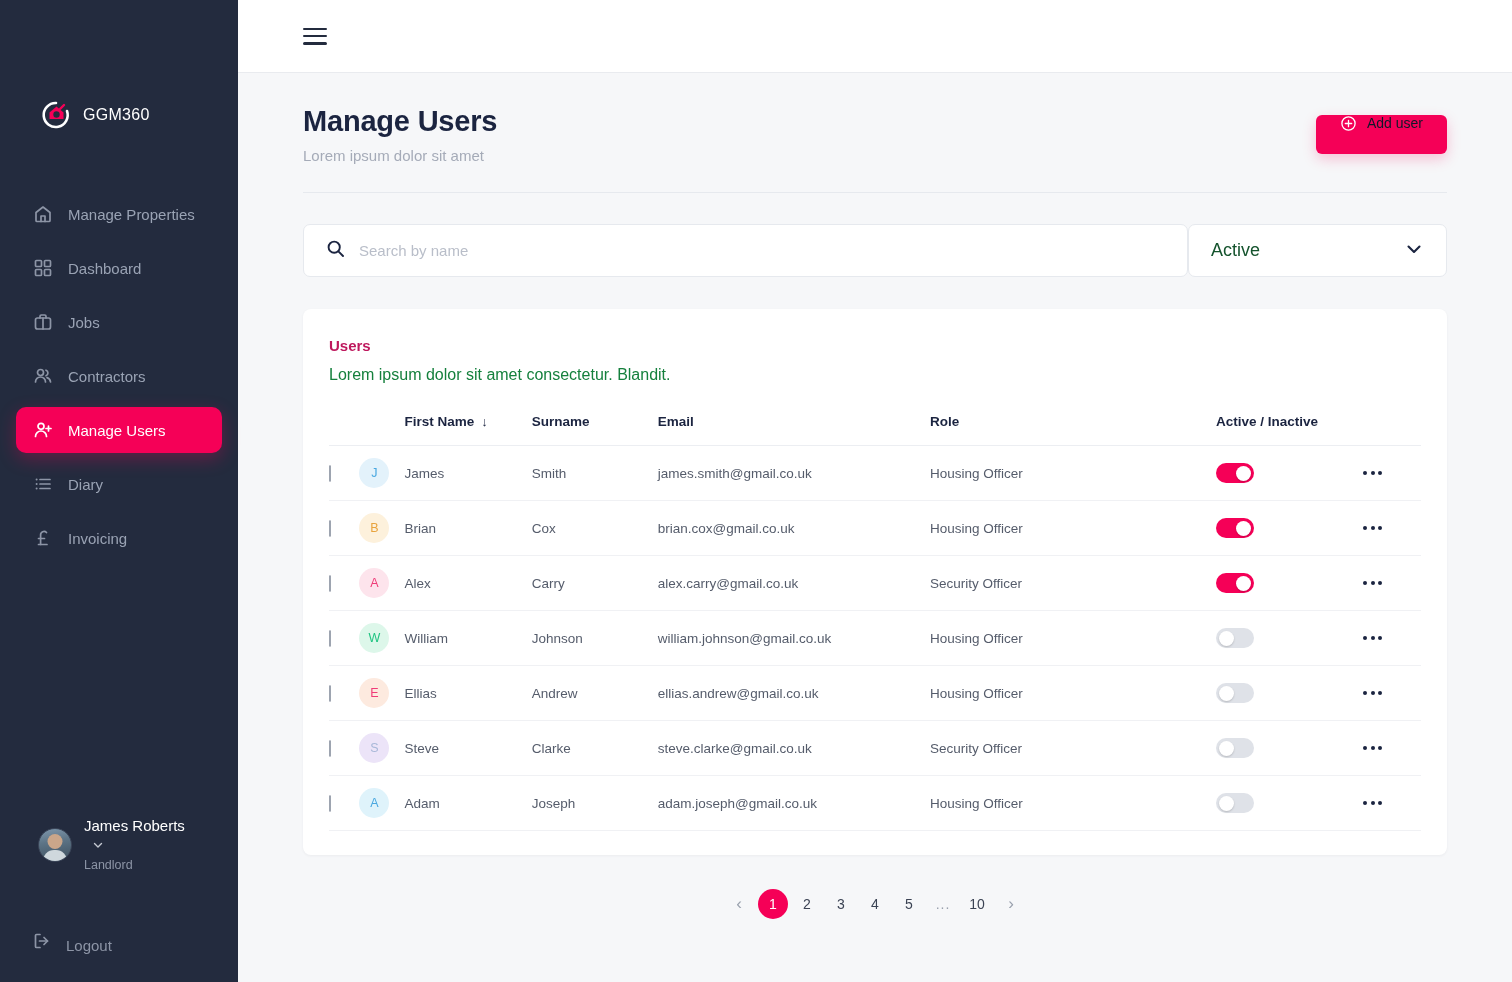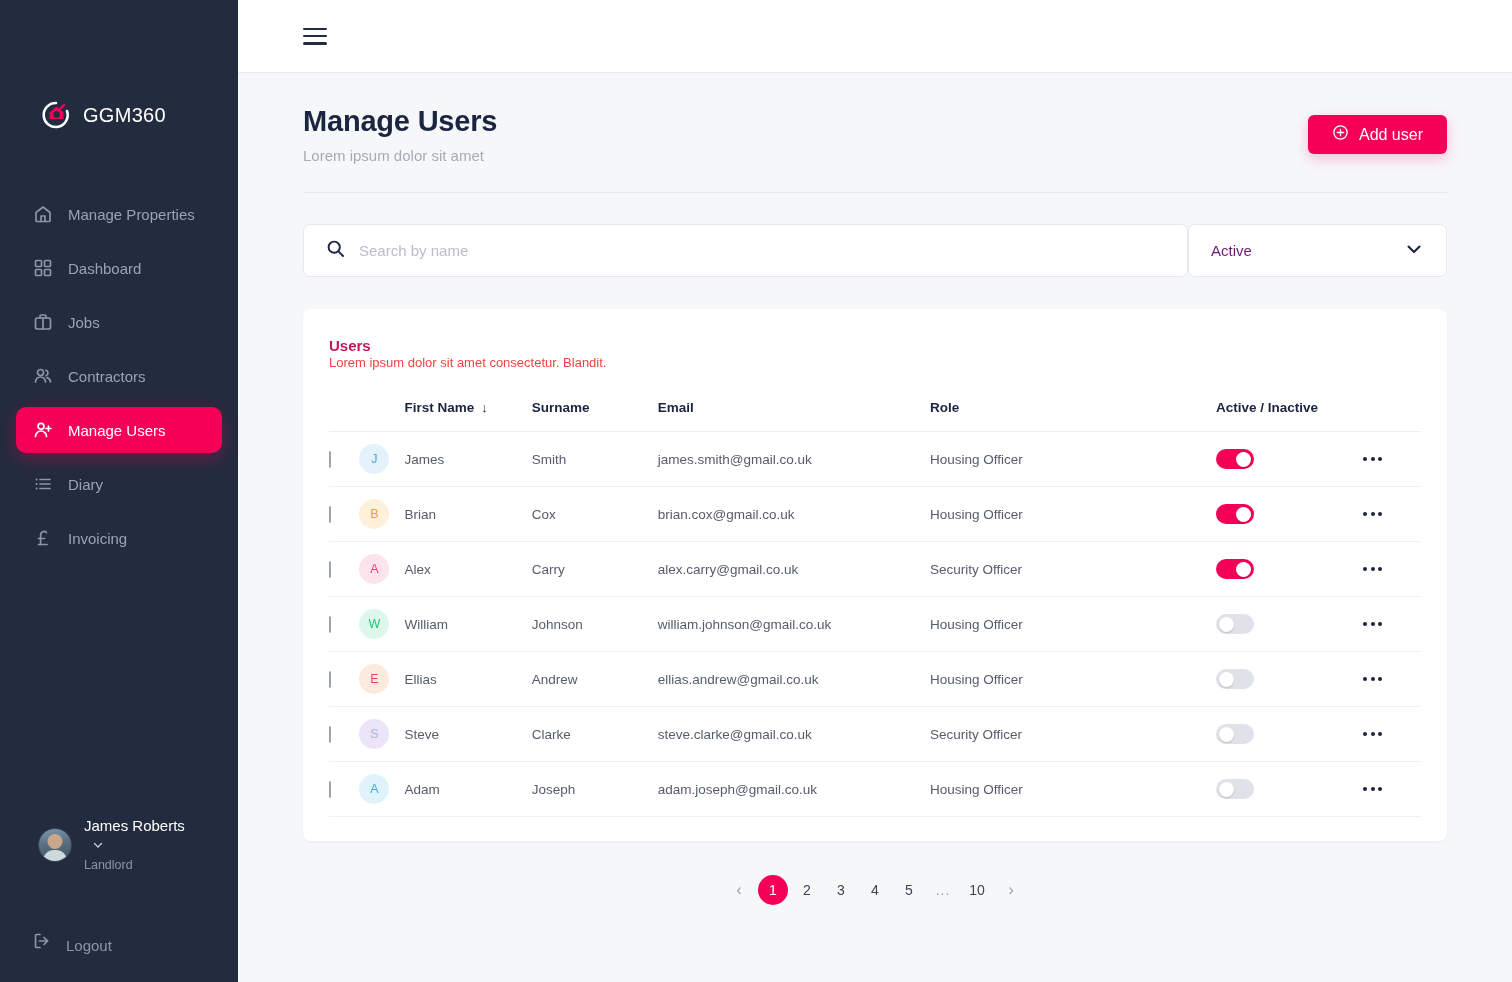--- a/index.html
+++ b/index.html
@@ -18,21 +18,21 @@
     flex: 0 0 238px;
     position: relative;
     display: flex; flex-direction: column;
   }
   .brand {
     display: flex; align-items: center; gap: 11px;
     padding: 0 0 0 40px; height: 60px; margin-top: 85px;
   }
   .brand-mark { width: 32px; height: 32px; position: relative; flex: 0 0 32px; }
   .brand-name {
-    color: #ffffff; font-size: 20px; letter-spacing: .3px; font-weight: 400;
+    color: #ffffff; font-size: 16px; letter-spacing: .3px; font-weight: 400;
   }
   .nav { margin-top: 46px; display: flex; flex-direction: column; gap: 8px; padding: 0 16px; }
   .nav-item {
     display: flex; align-items: center; gap: 14px;
     height: 46px; padding: 0 16px; border-radius: 10px;
     color: #9aa3b4; font-size: 15px; cursor: pointer; user-select: none;
   }
   .nav-item .nav-ico { width: 22px; height: 22px; flex: 0 0 22px; display: flex; align-items: center; justify-content: center; }
   .nav-item.active { background: #f50057; color: #ffffff; box-shadow: 0 6px 18px rgba(245,0,87,.30); }
   .nav-item.active .nav-ico svg { stroke: #fff; }
@@ -68,48 +68,48 @@
   }
   .hamburger { width: 24px; height: 17px; display: flex; flex-direction: column; justify-content: space-between; cursor: pointer; }
   .hamburger span { display: block; height: 2.6px; background: #232b3e; border-radius: 2px; }
 
   .content { flex: 1; padding: 0 65px 0 65px; overflow: hidden; }
 
   .page-head { display: flex; align-items: flex-start; justify-content: space-between; padding-top: 32px; }
   .page-title { font-size: 29px; font-weight: 700; color: #1b2440; letter-spacing: -.2px; }
   .page-sub { font-size: 15px; color: #a5abb8; margin-top: 9px; }
   .add-btn {
-    display: flex; align-items: center; gap: 10px; height: 39px; padding: 0 24px;
-    background: #f50057; color: #ffffff; border: none; border-radius: 6px;
-    font-size: 16px; font-family: inherit; cursor: pointer; margin-top: 10px;
+    display: flex; align-items: flex-start; gap: 10px; height: 39px; padding: 0 24px;
+    background: #f50057; color: #0f172a; border: none; border-radius: 6px;
+    font-size: 14px; font-family: inherit; cursor: pointer; margin-top: 10px;
     box-shadow: 0 5px 14px rgba(245,0,87,.22);
   }
   .divider { height: 1px; background: #e6e9ee; margin-top: 28px; }
 
   .filters { display: flex; margin-top: 31px; }
   .search-box {
     flex: 1; height: 53px; background: #fff; border: 1px solid #e6e9ee; border-radius: 7px;
     display: flex; align-items: center; gap: 14px; padding: 0 22px;
   }
   .search-box input {
     flex: 1; border: none; outline: none; font-size: 15px; font-family: inherit; color: #2b3347; background: transparent;
   }
   .search-box input::placeholder { color: #b9bec9; }
   .select-box {
     width: 259px; height: 53px; background: #fff; border: 1px solid #e6e9ee; border-radius: 7px;
     display: flex; align-items: center; justify-content: space-between; padding: 0 22px; cursor: pointer;
   }
-  .select-value { font-size: 15px; color: #701a75; }
+  .select-value { font-size: 18px; color: #14532d; }
 
   .card {
     margin-top: 32px; background: #fff; border-radius: 8px; padding: 28px 26px 24px 26px;
     box-shadow: 0 1px 3px rgba(30,40,60,.05);
   }
   .card-title { font-size: 15px; font-weight: 700; color: #be185d; }
-  .card-sub { font-size: 13px; color: #ef4444; margin-top: 1px; }
+  .card-sub { font-size: 16px; color: #15803d; margin-top: 12px; }
 
   table { width: 100%; border-collapse: collapse; margin-top: 22px; }
   thead th {
     text-align: left; font-size: 13.5px; font-weight: 700; color: #1b2440;
     padding: 8px 0 16px 0; border-bottom: 1px solid #eceef2; white-space: nowrap;
   }
   tbody td { padding: 0; border-bottom: 1px solid #f0f1f4; height: 55px; font-size: 13.5px; color: #555c6b; vertical-align: middle; }
   tbody tr:last-child td { border-bottom: 1px solid #f0f1f4; }
   .c-check { width: 32px; }
   .c-avatar { width: 46px; }

